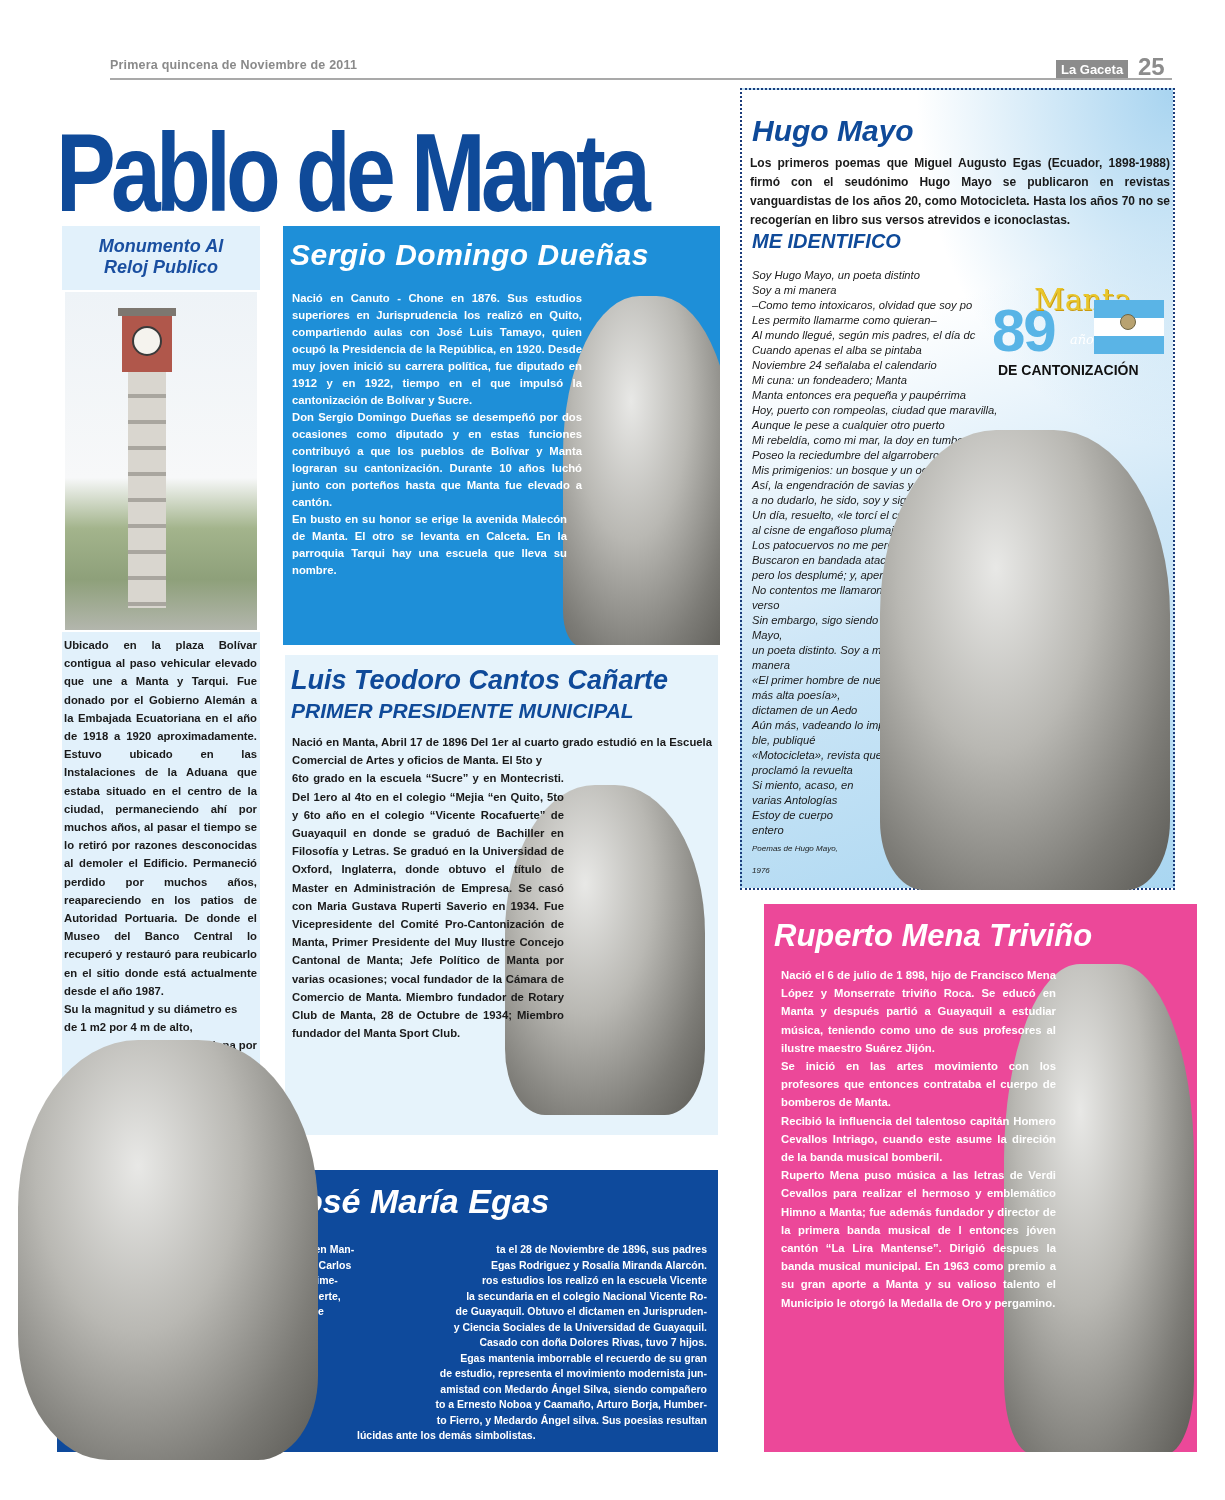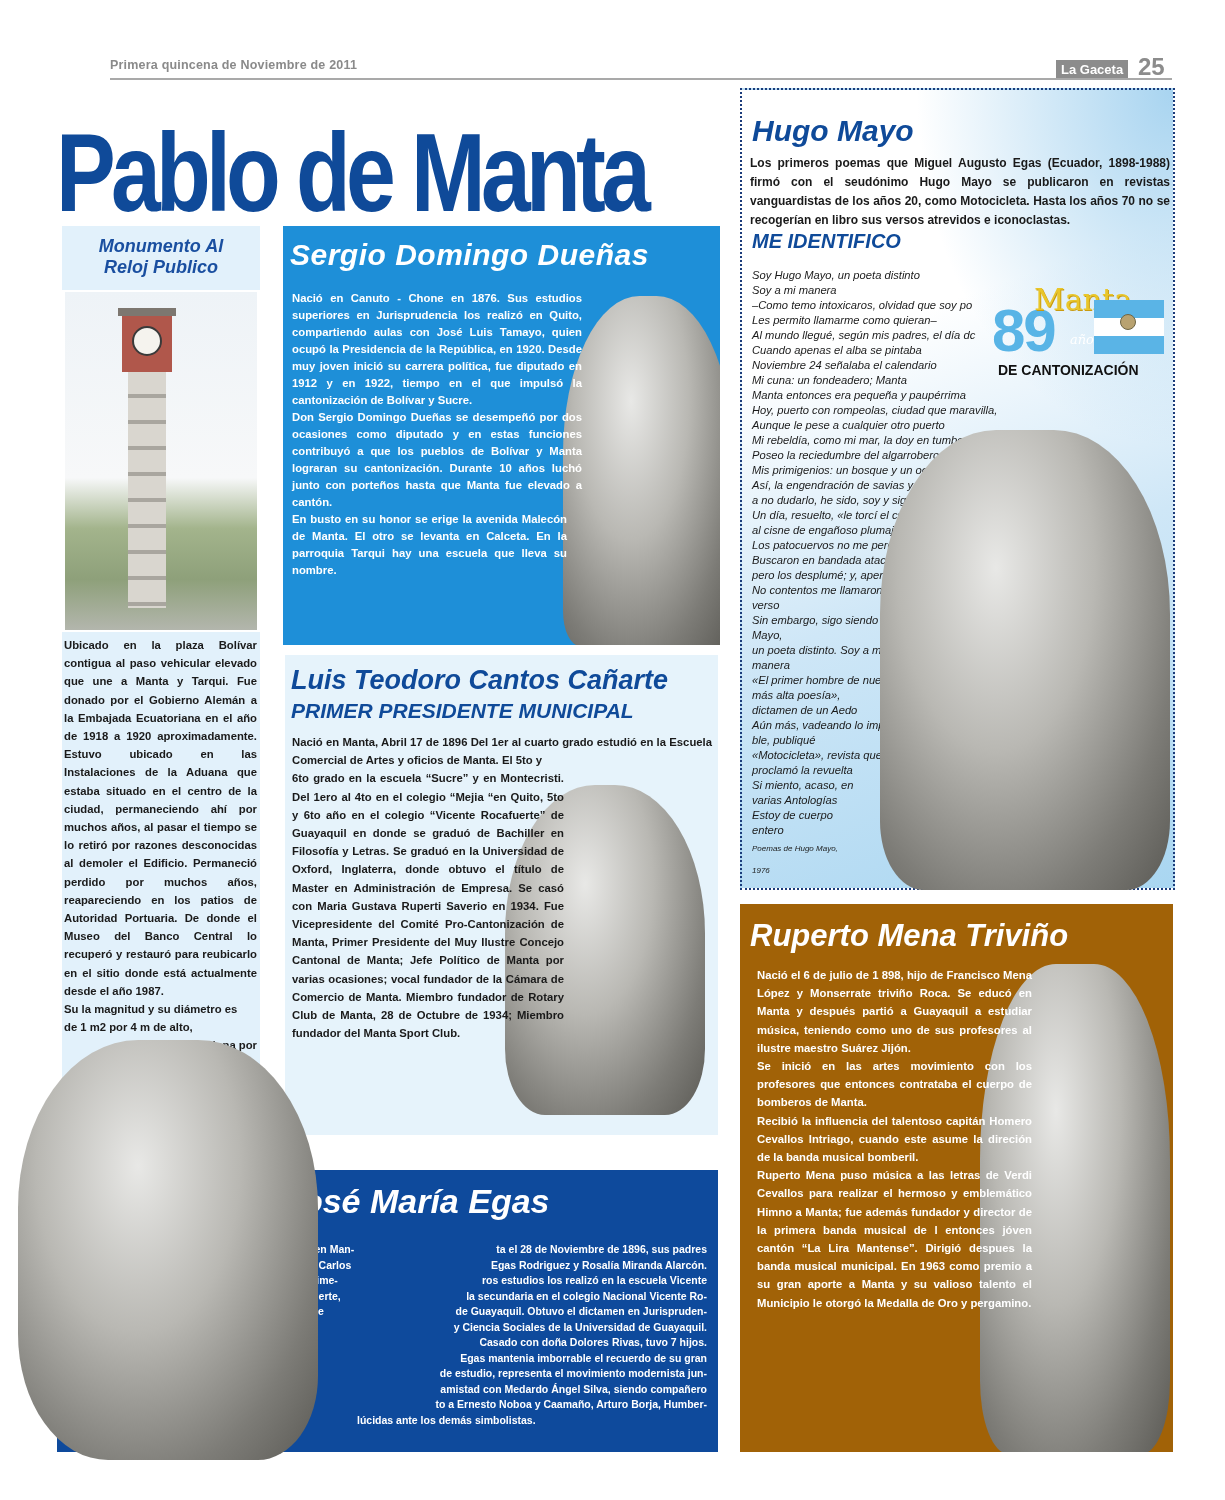--- a/index.html
+++ b/index.html
@@ -74,21 +74,21 @@
   
   .jose-panel { left: 57px; top: 1170px; width: 661px; height: 282px; background: #0e4a9c; overflow: hidden; }
   .jose-title { position:absolute; left: 226px; top: 12px; font-size: 34px; font-weight: bold; font-style: italic; color: #ffffff; white-space: nowrap; }
   .jose-left { position:absolute; left: 226px; top: 72px; width: 88px; font-size: 10.5px; font-weight: bold; line-height: 15.5px; color: #ffffff; }
   .jose-right { position:absolute; left: 300px; top: 72px; width: 350px; font-size: 10.5px; font-weight: bold; line-height: 15.5px; color: #ffffff; text-align: right; }
   .jose-tail { position:absolute; left: 140px; top: 165px; width: 510px; font-size: 10.5px; font-weight: bold; line-height: 15.5px; color: #ffffff; text-align: right; }
   .jose-tail .last { text-align: left; padding-left: 160px; }
   .jose-statue { left: 18px; top: 1040px; width: 300px; height: 420px; border-radius: 40% 40% 20% 30%; }
 
   
-  .ruperto-panel { left: 740px; top: 904px; width: 433px; height: 548px; background: #a16207; overflow: hidden; }
+  .ruperto-panel { left: 764px; top: 904px; width: 433px; height: 548px; background: #ec4899; overflow: hidden; }
   .ruperto-title { position:absolute; left: 10px; top: 14px; font-size: 31px; font-weight: bold; font-style: italic; color: #ffffff; white-space: nowrap; }
   .ruperto-body { position:absolute; left: 17px; top: 62px; width: 275px; font-size: 11.3px; font-weight: bold; line-height: 18.2px; text-align: justify; color: #ffffff; }
   .ruperto-statue { position:absolute; left: 240px; top: 60px; width: 190px; height: 490px; border-radius: 40% 40% 15% 15%; }
 
   .hugo-statue { left: 880px; top: 430px; width: 290px; height: 460px; border-radius: 40% 40% 15% 15%; }
 </style>
 </head>
 <body>
 
 <div class="abs hdr-left">Primera quincena de Noviembre de 2011</div>
@@ -223,20 +223,21 @@
     <div>la secundaria  en el colegio  Nacional Vicente Ro-</div>
     <div>de Guayaquil.  Obtuvo el dictamen en Jurispruden-</div>
     <div>y Ciencia Sociales de la Universidad de Guayaquil.</div>
   </div>
   <div class="jose-tail">
     <div>Casado con doña Dolores Rivas, tuvo 7 hijos.</div>
     <div>Egas mantenia imborrable el recuerdo de su  gran</div>
     <div>de estudio, representa el movimiento modernista jun-</div>
     <div>amistad con  Medardo Ángel Silva, siendo  compañero</div>
     <div>to a Ernesto Noboa y Caamaño, Arturo Borja, Humber-</div>
+    <div>to Fierro, y Medardo Ángel silva. Sus  poesias resultan</div>
     <div class="last">lúcidas ante los demás simbolistas.</div>
   </div>
 </div>
 <div class="abs statue jose-statue"></div>
 
 <div class="abs ruperto-panel">
   <div class="statue ruperto-statue"></div>
   <div class="ruperto-title">Ruperto Mena Triviño</div>
   <div class="ruperto-body">
     <div>Nació el  6 de julio de 1 898, hijo de Francisco Mena López y Monserrate triviño Roca. Se educó en Manta y después partió a Guayaquil a estudiar música, teniendo como uno de sus profesores al ilustre maestro Suárez Jijón.</div>

